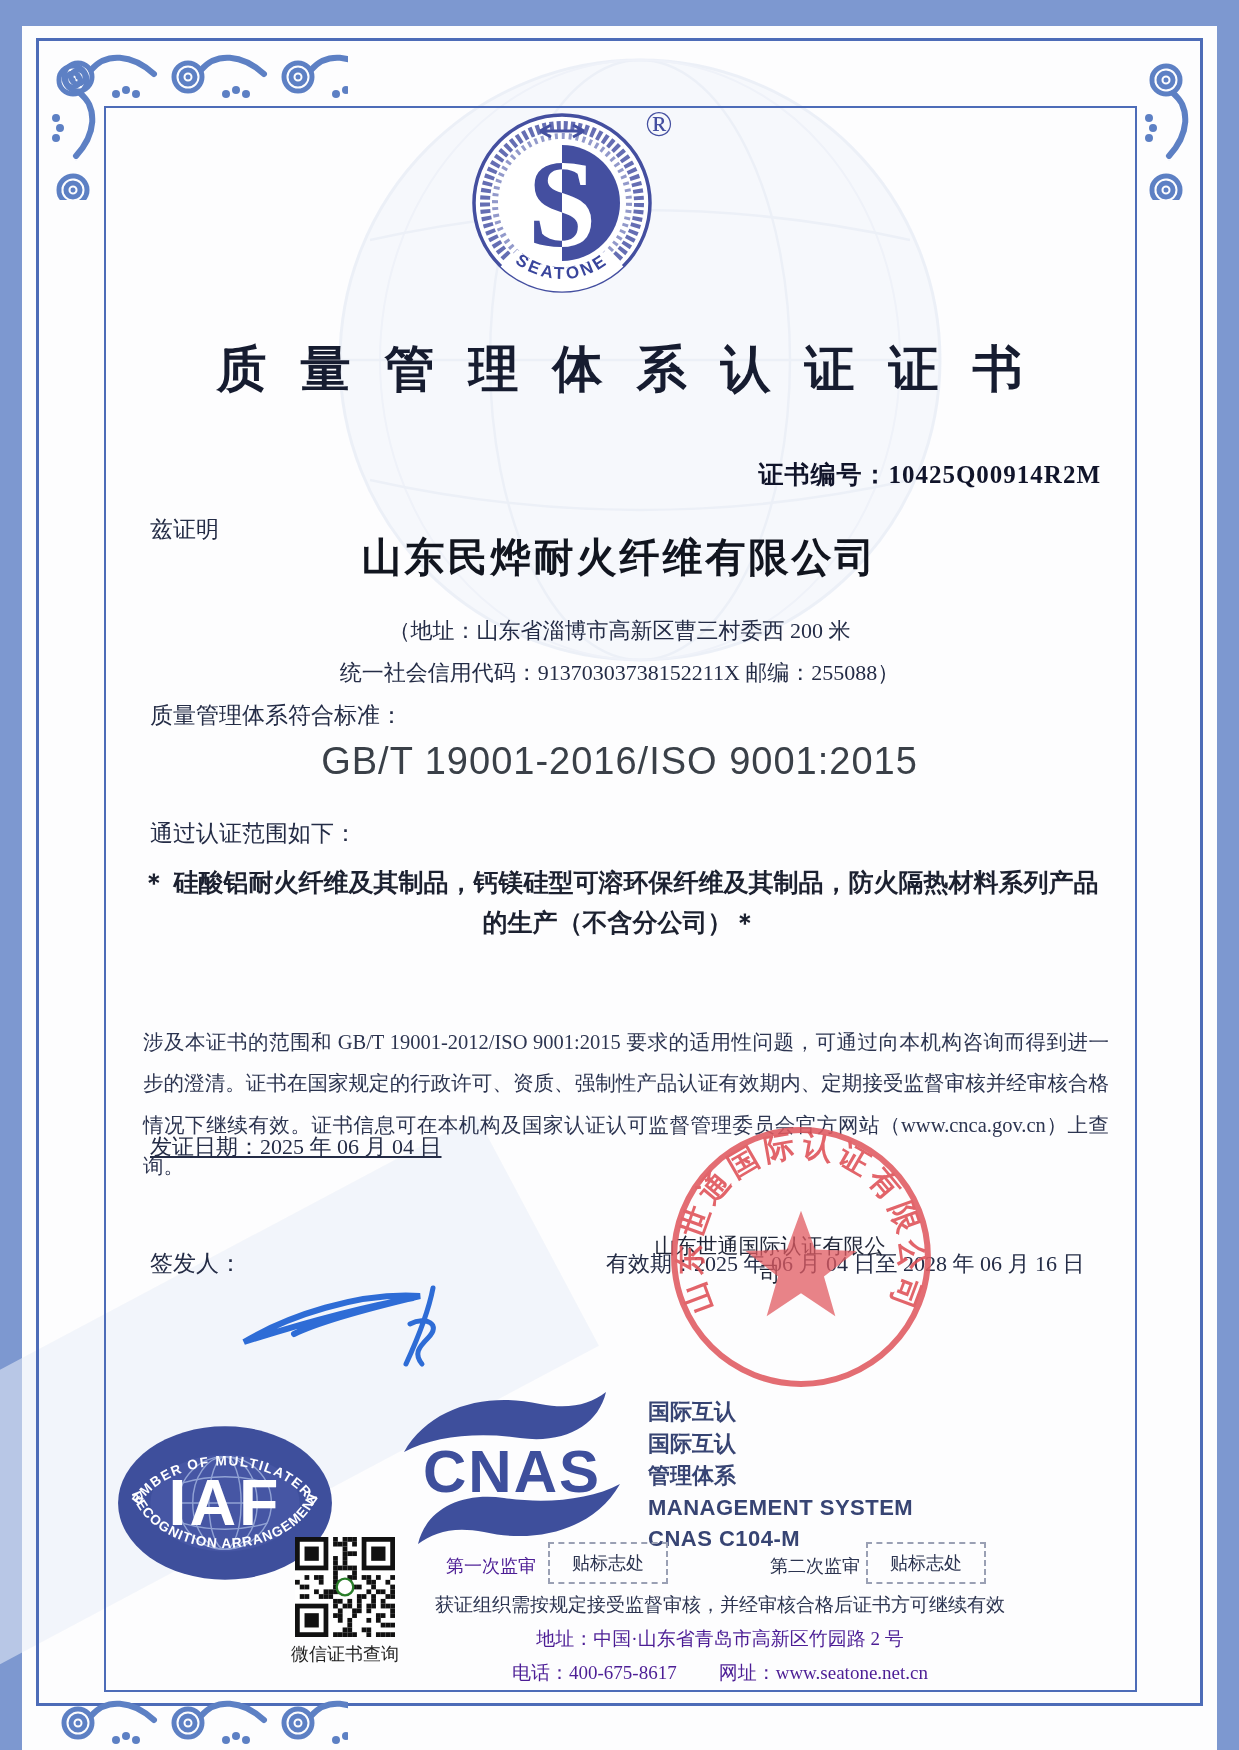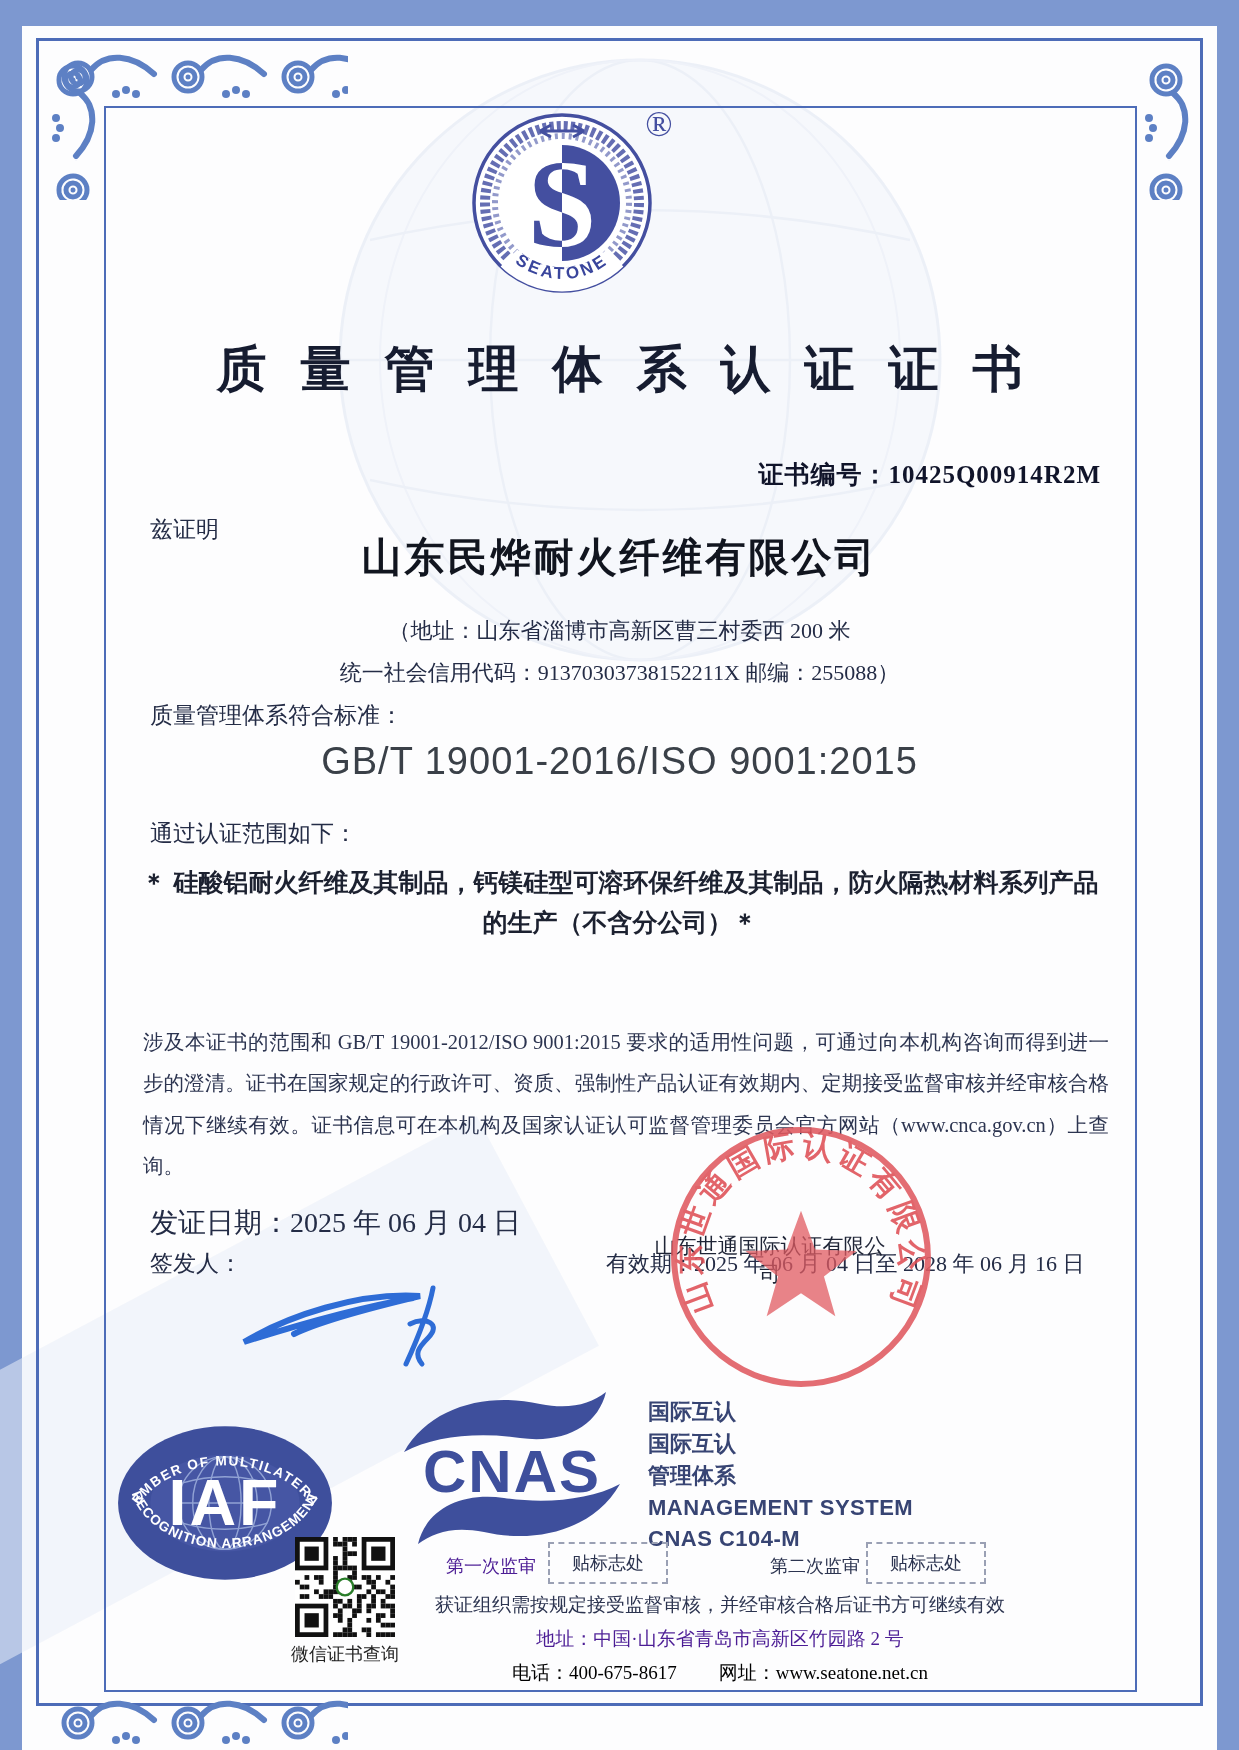--- a/index.html
+++ b/index.html
@@ -33,39 +33,39 @@
   .addr1{top:616px;font-size:22px;}
   .addr2{top:658px;font-size:22px;text-align:center;}
   .stdlabel{top:700px;left:150px;font-size:23px;}
   .stdvalue{top:740px;font-size:38px;color:#3a4048;letter-spacing:1px;
     font-family:"Liberation Sans","DejaVu Sans",sans-serif;}
   .scopelabel{top:818px;left:150px;font-size:23px;}
   .scopetext{top:862px;left:140px;width:960px;text-align:center;font-size:25px;font-weight:bold;
     line-height:1.6;color:#1c2130;font-family:"Liberation Sans","DejaVu Sans",sans-serif;}
   .note{top:1022px;left:143px;width:966px;font-size:20.5px;line-height:2.02;
     color:#2c3450;text-align:justify;}
-  .issuedate{top:1204px;left:150px;font-size:28px;}
+  .issuedate{top:1132px;left:150px;font-size:22px;text-decoration:underline;}
   .validity{top:1224px;left:606px;font-size:22px;margin-top:25px;}
   .signer{top:1248px;left:150px;font-size:23px;}
   .issuer{top:1232px;left:648px;width:244px;text-align:center;font-size:21px;color:#1e2436;}
   .qr-caption{top:1642px;left:286px;width:118px;text-align:center;font-size:18px;
     font-family:"Liberation Sans","DejaVu Sans",sans-serif;color:#222;}
   .cnas-block{top:1396px;left:648px;color:#374473;
     font-family:"Liberation Sans","DejaVu Sans",sans-serif;}
   .cnas-block .zh{font-size:22px;line-height:32px;font-weight:bold;}
   .cnas-block .en{font-size:22px;line-height:31px;font-weight:bold;letter-spacing:.5px;}
   .audit-label1{top:1554px;left:446px;font-size:18px;color:#4c1d95;}
   .audit-label2{top:1554px;left:770px;font-size:18px;color:#2c3450;}
   .sticker{width:116px;height:38px;border:2px dashed #9aa0b4;display:flex;
     align-items:center;justify-content:center;font-size:18px;color:#2c3450;background:transparent;}
   .sticker1{top:1542px;left:548px;}
   .sticker2{top:1542px;left:866px;}
   .audit-note{top:1592px;left:380px;width:680px;text-align:center;font-size:19px;color:#2c3450;}
   .f-addr{top:1626px;left:380px;width:680px;text-align:center;font-size:19px;color:#4c1d95;}
-  .f-phone{top:1660px;left:380px;width:680px;text-align:center;font-size:19px;color:#000000;}
+  .f-phone{top:1660px;left:380px;width:680px;text-align:center;font-size:19px;color:#4c1d95;}
   .f-phone .gap{display:inline-block;width:42px;}
   .seal{opacity:.88;}
 </style>
 </head>
 <body>
 
 <div class="paper"></div>
 
 <svg class="abs" style="left:240px;top:30px;width:800px;height:660px;opacity:.6;" viewBox="0 0 800 660">
   <circle cx="400" cy="330" r="300" fill="#f3f6fb" stroke="#e2e8f4" stroke-width="3"></circle>

